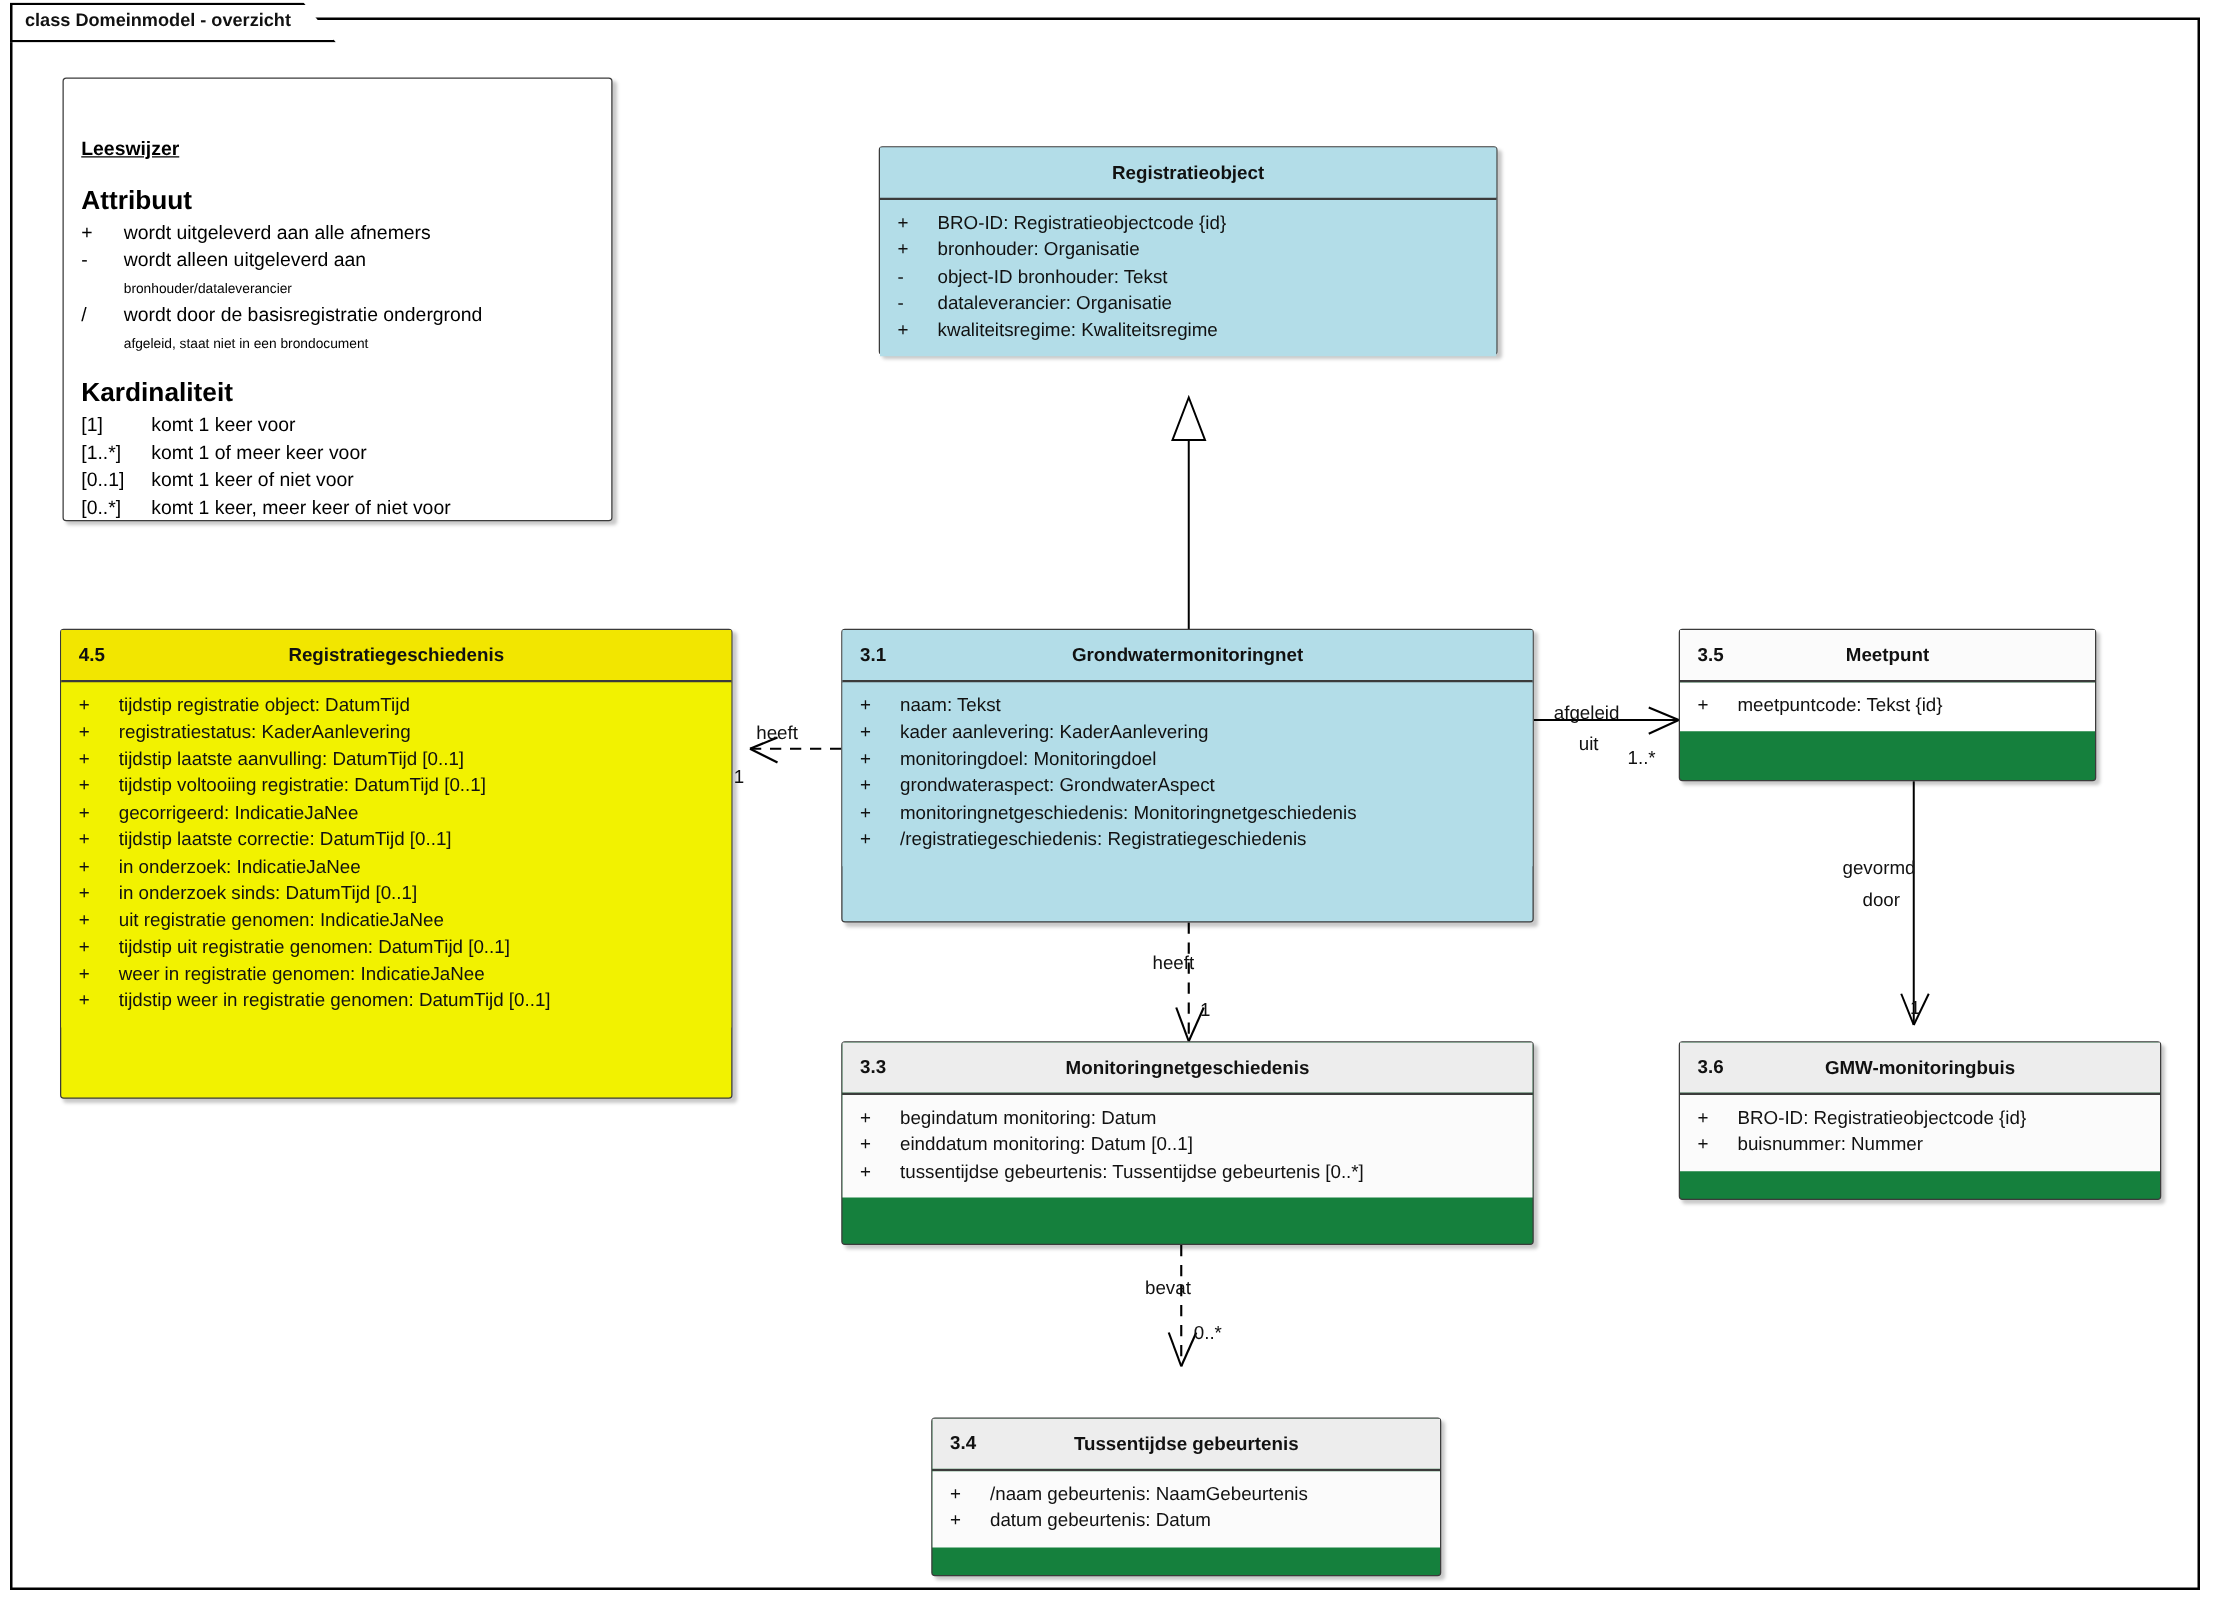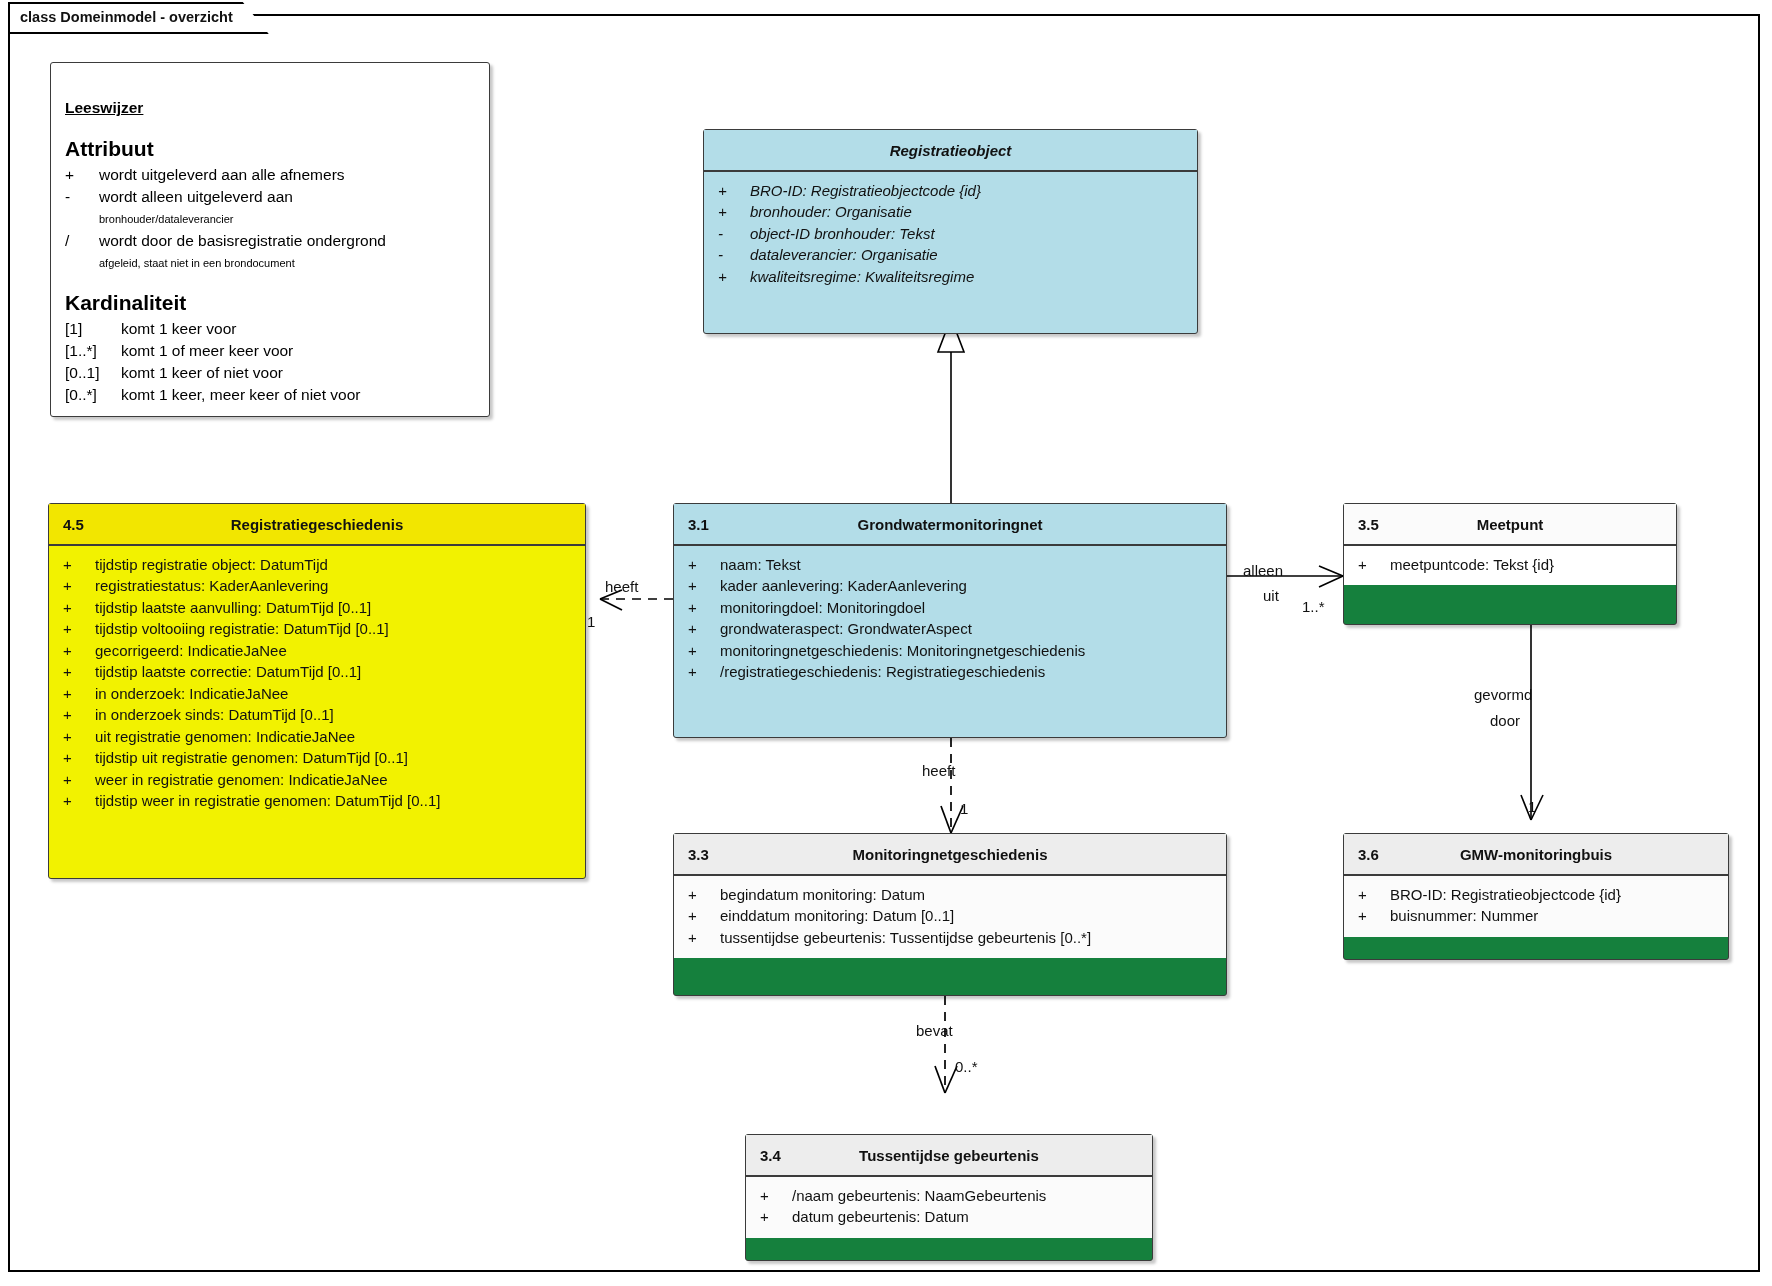--- a/index.html
+++ b/index.html
@@ -35,21 +35,21 @@
   .yellow .hdr{background:#f2e600;}
   .yellow .attrs{background:#f2f200;}
   .grey .hdr{background:#ededed;}
   .grey .attrs{background:#fbfbfb;}
   .white .hdr{background:#fbfbfb;}
   .white .attrs{background:#fff;}
 
   
   .legend{position:absolute;left:50px;top:62px;width:440px;height:355px;background:#fff;
       border:1.5px solid #3b3b3b;border-radius:3px;box-shadow:3px 3px 3px rgba(0,0,0,0.22);box-sizing:border-box;
-      padding:36px 16px 10px 14px;}
+      padding:48px 16px 10px 14px;}
   .legend .ttl{font-weight:bold;font-size:15.5px;text-decoration:underline;margin-bottom:20px;}
   .legend .sub{font-weight:bold;font-size:21px;margin:0 0 3px 0;}
   .legend .row{display:flex;font-size:15.5px;line-height:22px;}
   .legend .row .sym{width:34px;flex:0 0 34px;}
   .legend .row .txt{flex:1;}
   .legend .cont{margin-left:34px;font-size:11px;line-height:22px;}
   .legend .krow{display:flex;font-size:15.5px;line-height:22px;}
   .legend .krow .ksym{width:56px;flex:0 0 56px;}
   .legend .gap{height:17px;}
   .lbl{position:absolute;font-size:15px;color:#111;white-space:nowrap;}
@@ -130,35 +130,35 @@
     <line x1="951" y1="833" x2="963" y2="806" stroke="#000" stroke-width="1.7"></line>
 
     <line x1="945" y1="996" x2="945" y2="1093" stroke="#000" stroke-width="1.7" stroke-dasharray="9,7"></line>
     <line x1="945" y1="1093" x2="935" y2="1066" stroke="#000" stroke-width="1.7"></line>
     <line x1="945" y1="1093" x2="957" y2="1066" stroke="#000" stroke-width="1.7"></line>
   </svg>
 
   <div class="lbl" style="left:605px;top:578px;">heeft</div>
   <div class="lbl" style="left:587px;top:613px;">1</div>
 
-  <div class="lbl" style="left:1243px;top:562px;">alleen</div>
+  <div class="lbl" style="left:1243px;top:562px;">afgeleid</div>
   <div class="lbl" style="left:1263px;top:587px;">uit</div>
   <div class="lbl" style="left:1302px;top:598px;">1..*</div>
 
   <div class="lbl" style="left:1474px;top:686px;">gevormd</div>
   <div class="lbl" style="left:1490px;top:712px;">door</div>
   <div class="lbl" style="left:1528px;top:798px;">1</div>
 
   <div class="lbl" style="left:922px;top:762px;">heeft</div>
   <div class="lbl" style="left:960px;top:800px;">1</div>
 
   <div class="lbl" style="left:916px;top:1022px;">bevat</div>
   <div class="lbl" style="left:955px;top:1058px;">0..*</div>
 
-  <div class="uml blue" style="left:703px;top:129px;width:495px;height:205px;font-style:italic;">
+  <div class="uml blue" style="left:703px;top:117px;width:495px;height:167px;">
     <div class="hdr">
       <span class="num"></span>
       <span>Registratieobject</span>
     </div>
     <div class="sep"></div>
     <div class="attrs">
       <div class="attr">
           <span class="vis">+</span>
           <span class="atext">BRO-ID: Registratieobjectcode {id}</span>
         </div>

